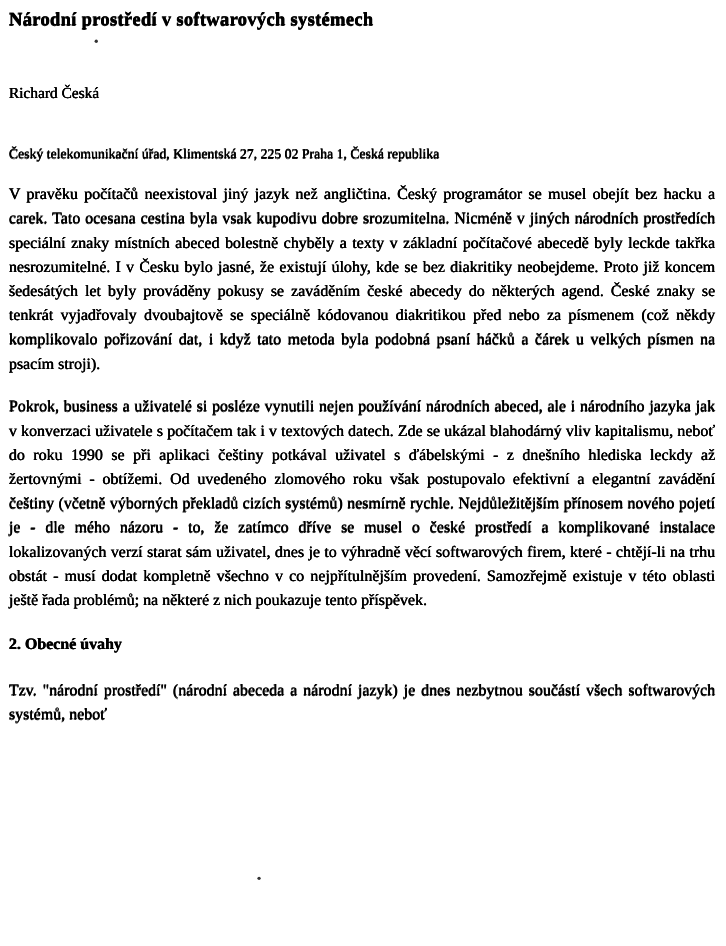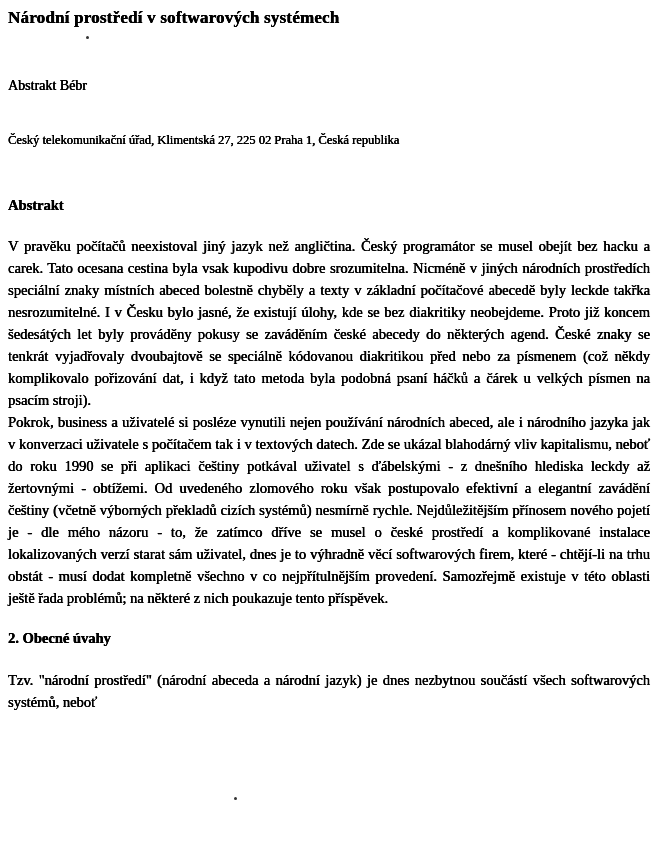--- a/index.html
+++ b/index.html
@@ -47,44 +47,43 @@
   .heading-uvod { margin-top: 19px; }
   .heading-obecne { margin-top: 18px; }
   .body-par {
     margin: 0;
     font-size: 14.5px;
     line-height: 22px;
     text-align: justify;
   }
   .par-abstract { margin-top: 0; }
   .par-uvod-1 { margin-top: 19px; }
-  .par-uvod-2 { }
+  .par-uvod-2 { margin-top: 17px; }
   .par-obecne { margin-top: 20px; }
   .artifact-dot {
     position: absolute;
     background: #333333;
     border-radius: 50%;
   }
   .dot-1 { left: 86px; top: 36px; width: 3px; height: 3px; }
   .dot-2 { left: 234px; top: 797px; width: 3px; height: 3px; }
 </style>
 </head>
 <body>
 
 <div class="page">
 
   <h1 class="title">Národní prostředí v softwarových systémech</h1>
 
   <div class="artifact-dot dot-1"></div>
 
-  <p class="author">Abstrakt Bébr</p>
+  <p class="author">Richard Česká</p>
 
   <p class="affiliation">Český telekomunikační úřad, Klimentská 27, 225 02 Praha 1, Česká republika</p>
 
-  <h2 class="section-heading heading-abstract">Abstrakt</h2>
 
 
 
   <p class="body-par par-uvod-1">V pravěku počítačů neexistoval jiný jazyk než angličtina. Český programátor se musel obejít bez hacku a carek. Tato ocesana cestina byla vsak kupodivu dobre srozumitelna. Nicméně v jiných národních prostředích speciální znaky místních abeced bolestně chyběly a texty v základní počítačové abecedě byly leckde takřka nesrozumitelné. I v Česku bylo jasné, že existují úlohy, kde se bez diakritiky neobejdeme. Proto již koncem šedesátých let byly prováděny pokusy se zaváděním české abecedy do některých agend. České znaky se tenkrát vyjadřovaly dvoubajtově se speciálně kódovanou diakritikou před nebo za písmenem (což někdy komplikovalo pořizování dat, i když tato metoda byla podobná psaní háčků a čárek u velkých písmen na psacím stroji).</p>
 
   <p class="body-par par-uvod-2">Pokrok, business a uživatelé si posléze vynutili nejen používání národních abeced, ale i národního jazyka jak v konverzaci uživatele s počítačem tak i v textových datech. Zde se ukázal blahodárný vliv kapitalismu, neboť do roku 1990 se při aplikaci češtiny potkával uživatel s ďábelskými - z dnešního hlediska leckdy až žertovnými - obtížemi. Od uvedeného zlomového roku však postupovalo efektivní a elegantní zavádění češtiny (včetně výborných překladů cizích systémů) nesmírně rychle. Nejdůležitějším přínosem nového pojetí je - dle mého názoru - to, že zatímco dříve se musel o české prostředí a komplikované instalace lokalizovaných verzí starat sám uživatel, dnes je to výhradně věcí softwarových firem, které - chtějí-li na trhu obstát - musí dodat kompletně všechno v co nejpřítulnějším provedení. Samozřejmě existuje v této oblasti ještě řada problémů; na některé z nich poukazuje tento příspěvek.</p>
 
   <h2 class="section-heading heading-obecne">2. Obecné úvahy</h2>
 
   <div class="artifact-dot dot-2"></div>

